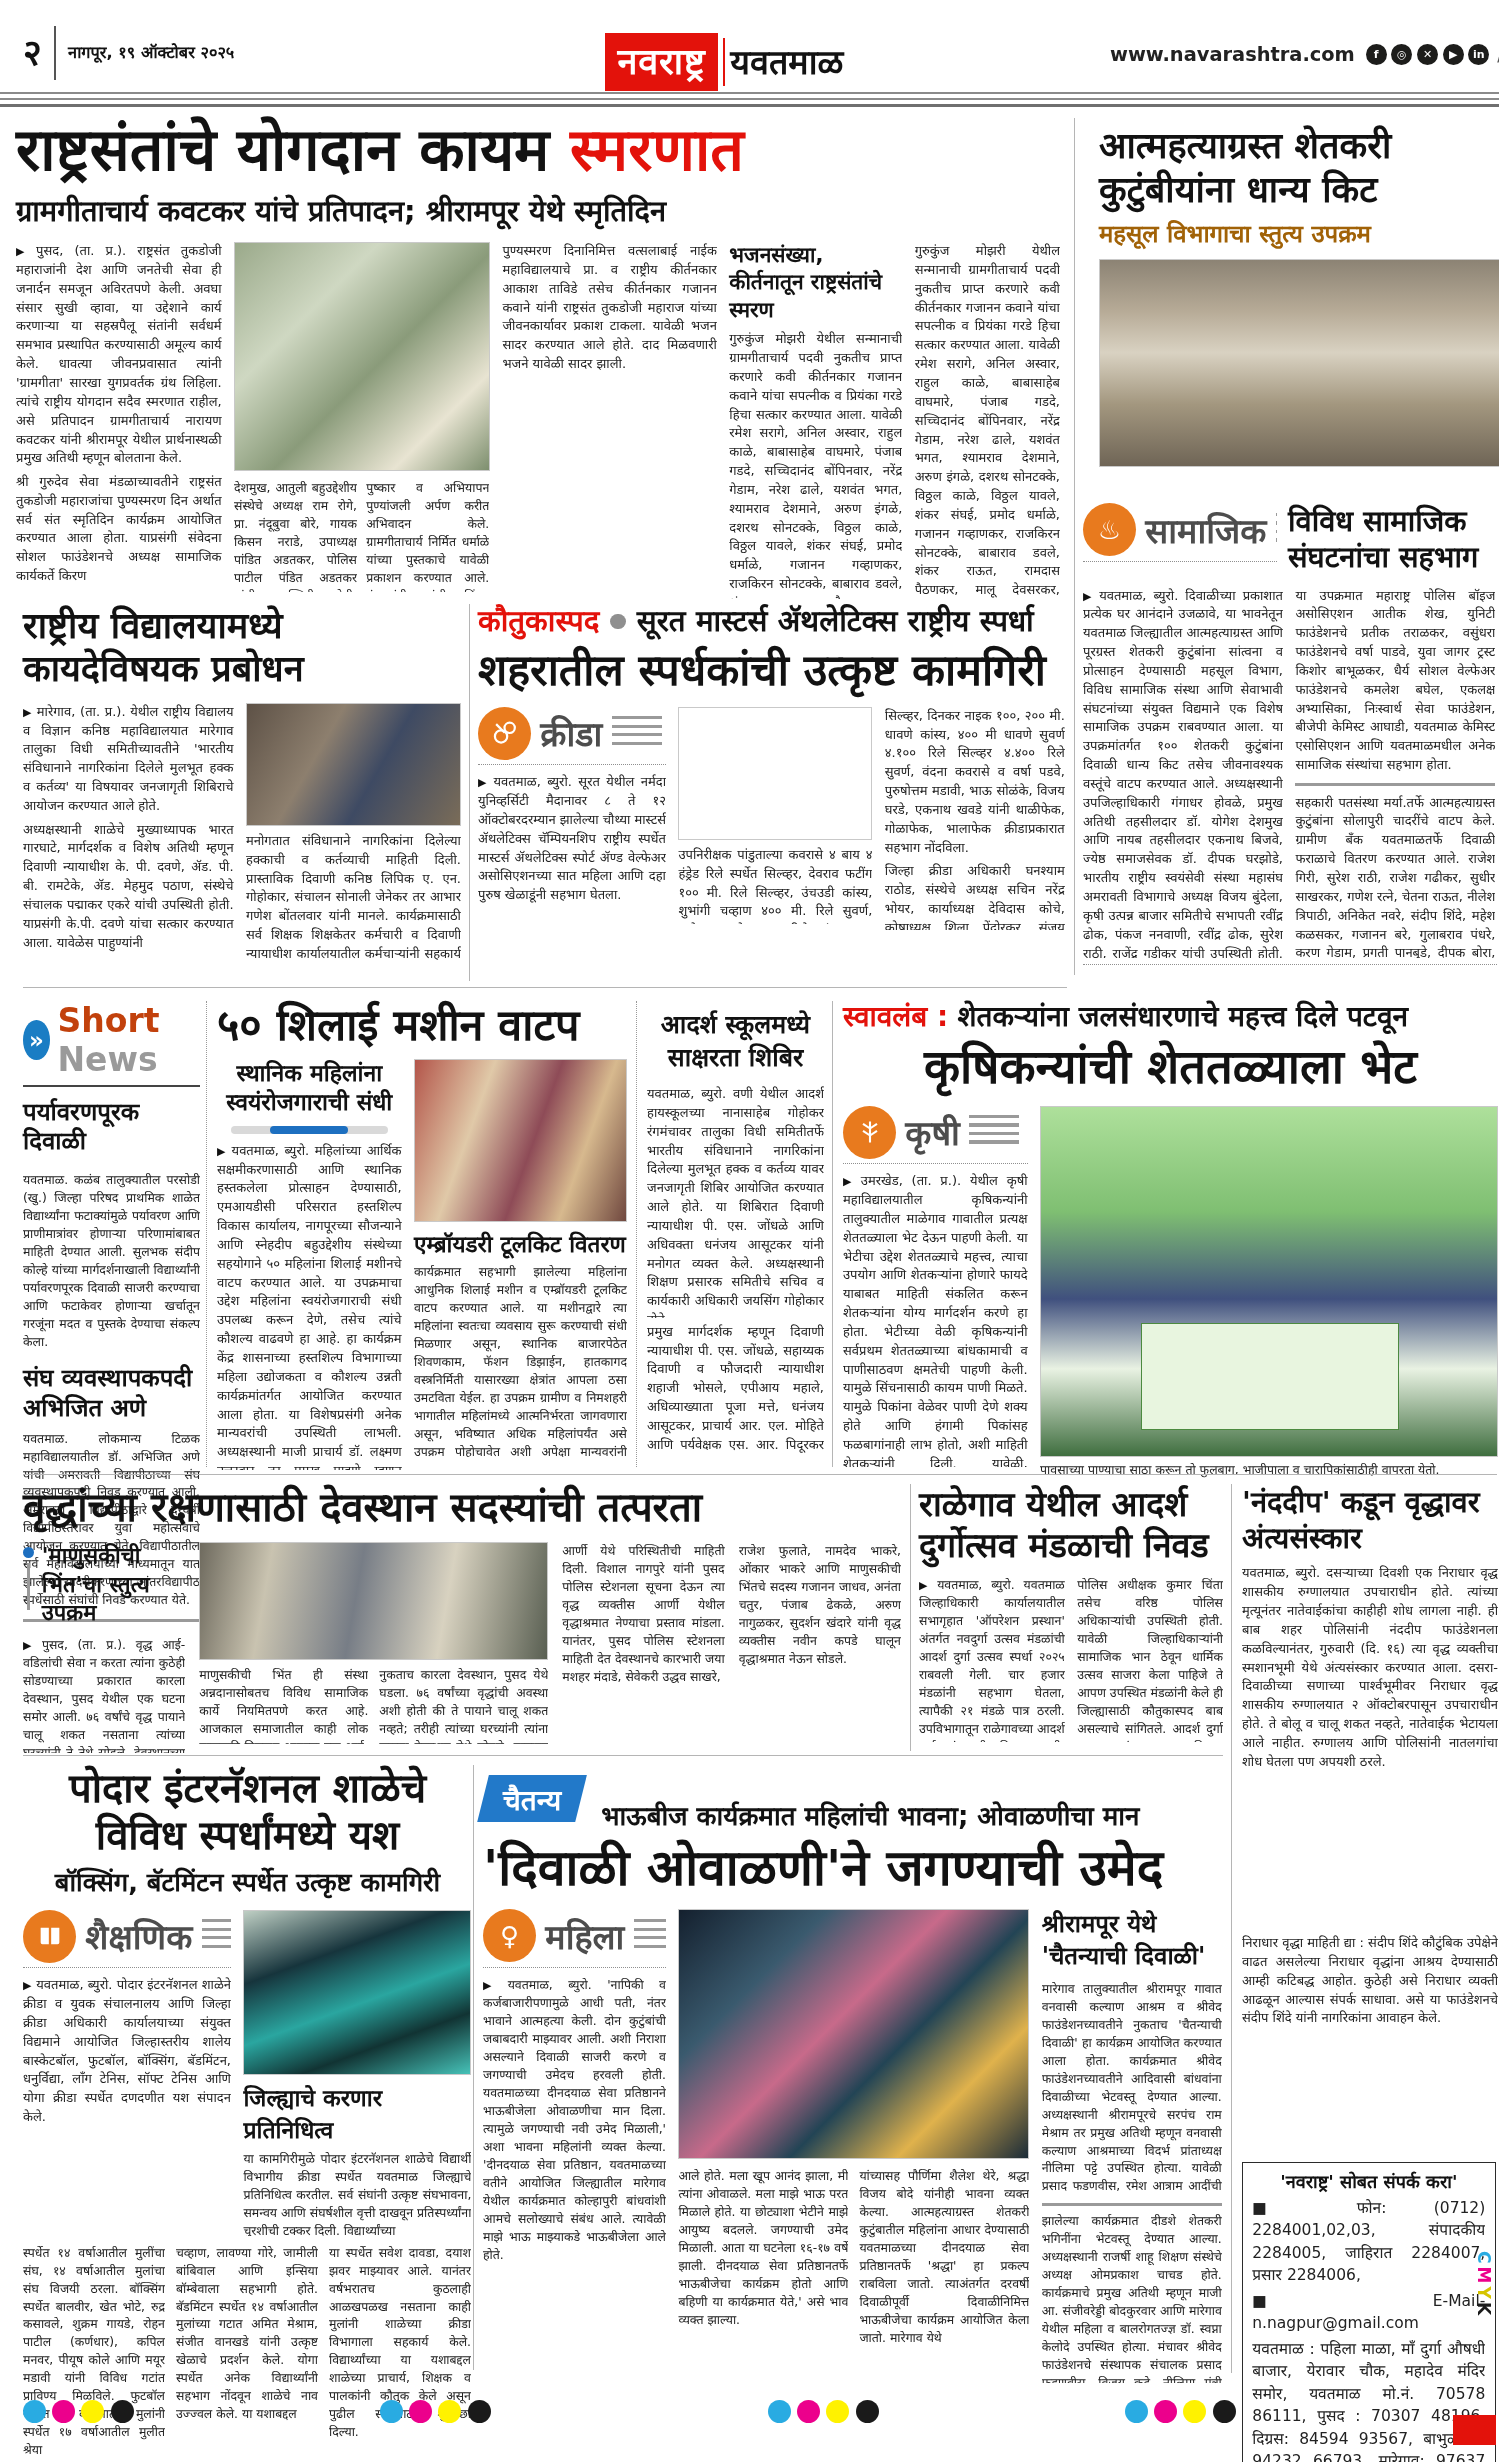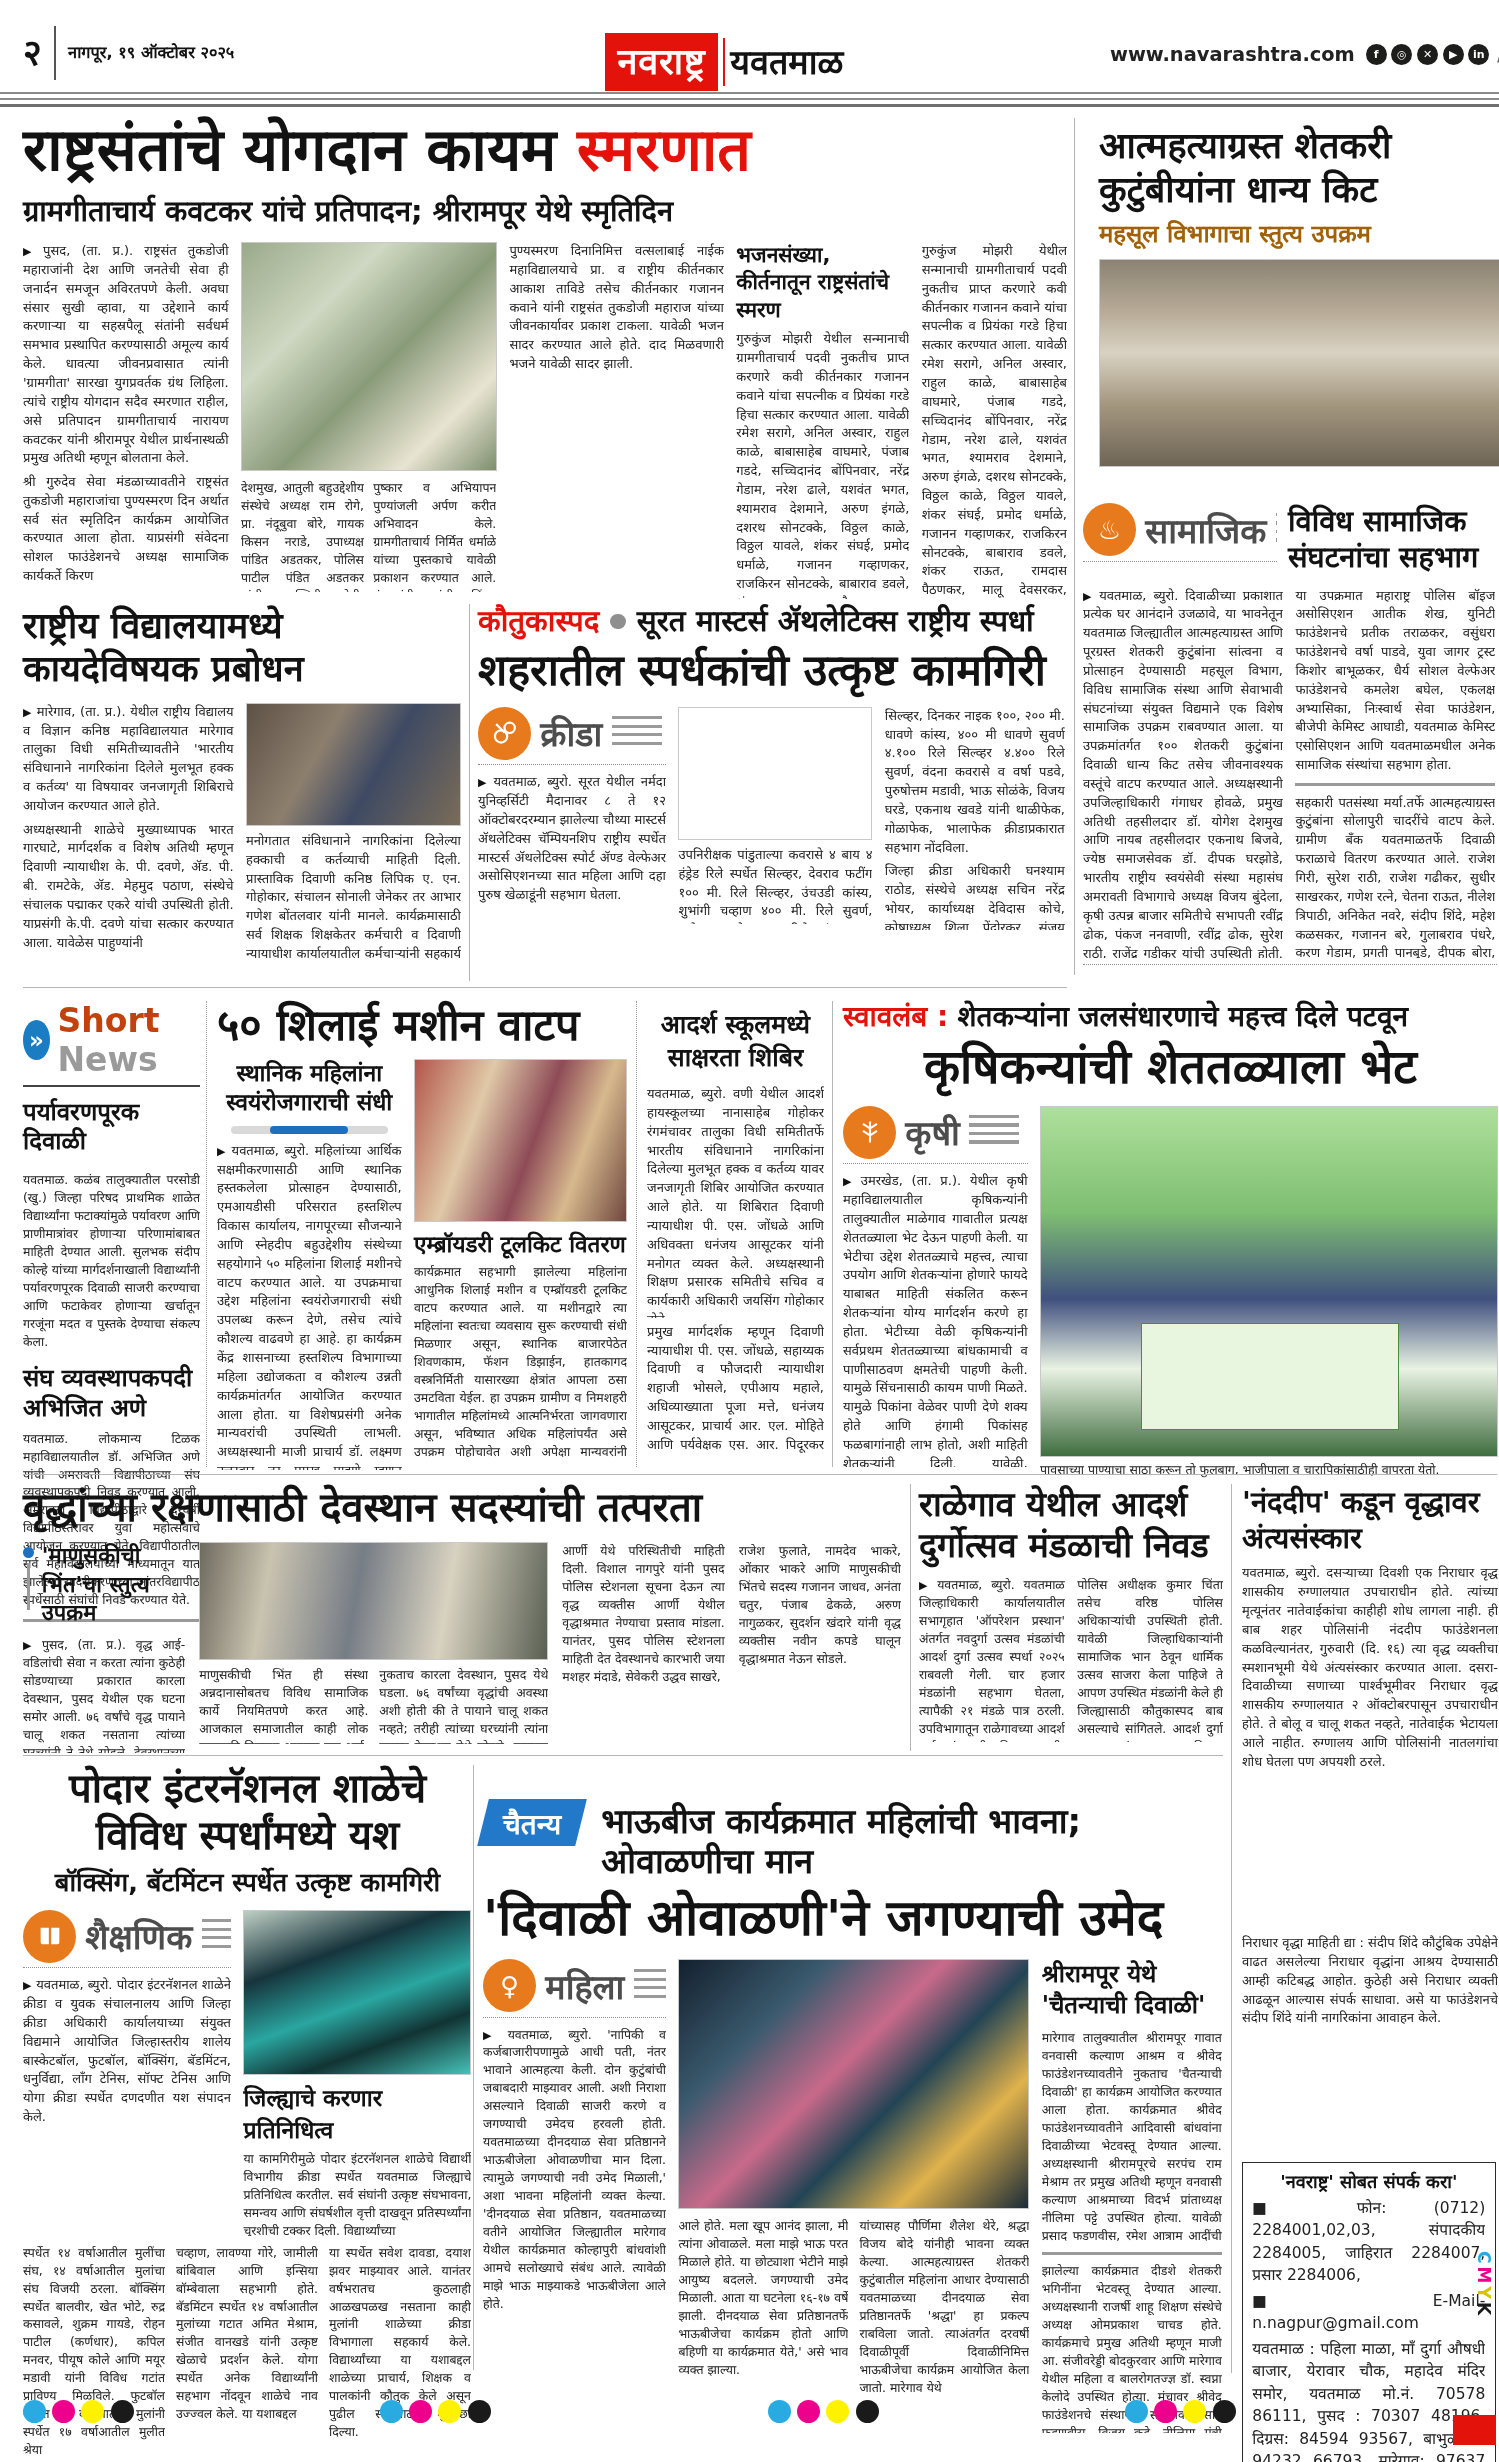--- a/index.html
+++ b/index.html
@@ -56,21 +56,21 @@
     <div class="si">✕</div>
     <div class="si">▶</div>
     <div class="si">in</div>
     <div style="font-size:17px;color:#555;margin-left:3.1px;">/navarashtra</div>
   </div>
 
   <div class="hr" style="left:0;top:92px;width:1499px;height:2.3px;background:#8a8a8a;"></div>
   <div class="hr" style="left:0;top:98px;width:1499px;height:2.3px;background:#8a8a8a;"></div>
   <div class="hr" style="left:0;top:104px;width:1499px;height:3.1px;background:#6f6f6f;"></div>
 
-  <div class="abs" style="left:23px;top:118px;width:1044px;">
+  <div class="abs" style="left:16px;top:118px;width:1044px;">
     <div class="hb" style="font-size:59px;line-height:1.1;"><span>राष्ट्रसंतांचे योगदान कायम </span><span class="red">स्मरणात</span></div>
     <div class="hb" style="font-size:29px;margin-top:11px;">ग्रामगीताचार्य कवटकर यांचे प्रतिपादन; श्रीरामपूर येथे स्मृतिदिन</div>
     <div class="cols" style="gap:12.4px;margin-top:14px;height:357px;overflow:hidden;">
       <div style="width:208px;">
         <div class="body"><span class="lead-arrow">▶</span><span>पुसद, (ता. प्र.). राष्ट्रसंत तुकडोजी महाराजांनी देश आणि जनतेची सेवा ही जनार्दन समजून अविरतपणे केली. अवघा संसार सुखी व्हावा, या उद्देशाने कार्य करणाऱ्या या सहस्रपैलू संतांनी सर्वधर्म समभाव प्रस्थापित करण्यासाठी अमूल्य कार्य केले. धावत्या जीवनप्रवासात त्यांनी 'ग्रामगीता' सारखा युगप्रवर्तक ग्रंथ लिहिला. त्यांचे राष्ट्रीय योगदान सदैव स्मरणात राहील, असे प्रतिपादन ग्रामगीताचार्य नारायण कवटकर यांनी श्रीरामपूर येथील प्रार्थनास्थळी प्रमुख अतिथी म्हणून बोलताना केले.</span></div>
         <div class="body" style="margin-top:4.7px;">श्री गुरुदेव सेवा मंडळाच्यावतीने राष्ट्रसंत तुकडोजी महाराजांचा पुण्यस्मरण दिन अर्थात सर्व संत स्मृतिदिन कार्यक्रम आयोजित करण्यात आला होता. याप्रसंगी संवेदना सोशल फाउंडेशनचे अध्यक्ष सामाजिक कार्यकर्ते किरण</div>
       </div>
       <div style="width:256px;">
         <div class="photo" style="width:256px;height:229px;background:linear-gradient(135deg,#9aa98a 0%,#cfd8c2 30%,#8a9b7a 55%,#e8e4d2 80%,#7d8f6e 100%);"></div>
         <div class="cols" style="gap:9.3px;margin-top:7.8px;height:113px;overflow:hidden;">
@@ -325,21 +325,21 @@
     </div>
   </div>
 
   <div class="vr" style="left:473px;top:1765px;height:605px;"></div>
 
   <div class="abs" style="left:483px;top:1765px;width:739px;">
     <div style="display:flex;align-items:center;gap:20px;">
       <div class="bluebox" style="font-size:28px;">
           <span>चैतन्य</span>
         </div>
-      <div class="hb" style="font-size:34px;margin-top:36px;">भाऊबीज कार्यक्रमात महिलांची भावना; ओवाळणीचा मान</div>
+      <div class="hb" style="font-size:26px;margin-top:36px;">भाऊबीज कार्यक्रमात महिलांची भावना; ओवाळणीचा मान</div>
     </div>
     <div class="hb" style="font-size:50px;margin-top:7.8px;">'दिवाळी ओवाळणी'ने जगण्याची उमेद</div>
     <div style="display:flex;gap:12.4px;margin-top:11px;">
       <div style="width:183px;">
         <div class="chip">
           <div class="circ">♀</div>
           <div class="lbl">महिला</div>
           <div class="lines"></div>
         </div>
         <div class="chip-rule"></div>

